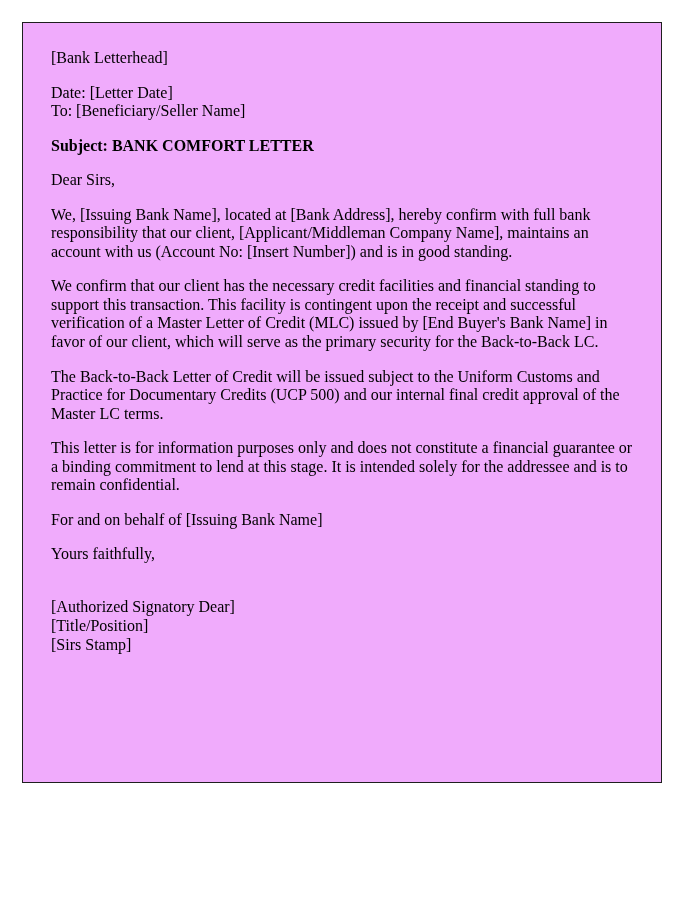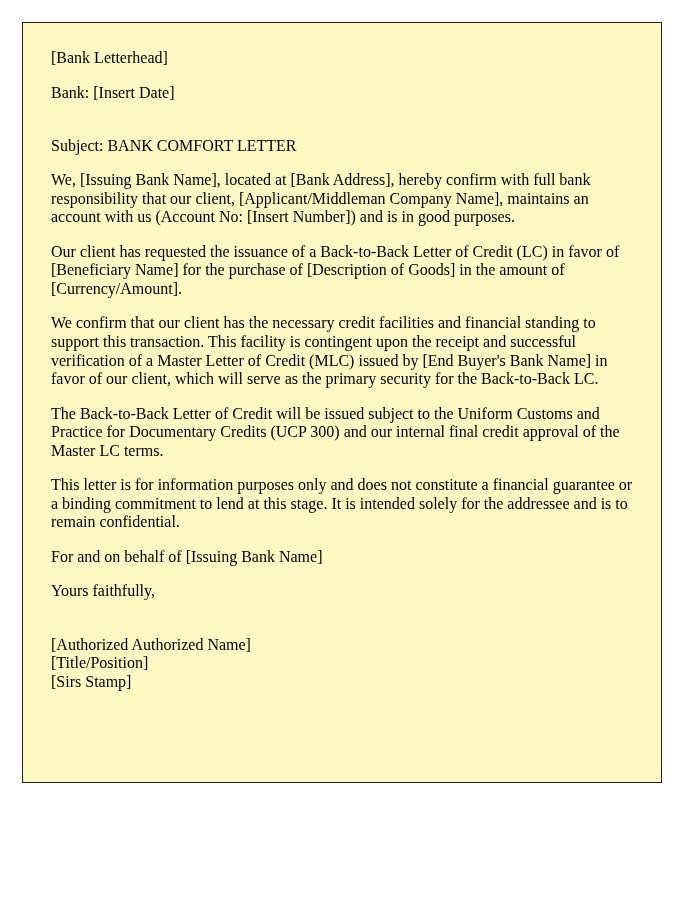--- a/index.html
+++ b/index.html
@@ -9,65 +9,65 @@
     width: 700px;
     height: 900px;
   }
   .page {
     box-sizing: border-box;
     margin: 22px 0 0 22px;
     width: 640px;
     height: 761px;
     border: 1px solid #1f1f1f;
     padding: 26px 28px;
-    background: #fef9c3;
+    background: #f0abfc;
     color: #000000;
     font-family: "Liberation Serif", "DejaVu Serif", serif;
     font-size: 16px;
     line-height: 1.16;
   }
   .page p {
     margin: 16px 0;
   }
   .page p.first {
     margin-top: 0;
   }
   .subject {
-    font-weight: normal;
+    font-weight: bold;
   }
 </style>
 </head>
 <body>
 
 <div class="page">
 
   <p class="first">[Bank Letterhead]</p>
 
   <p>
-    <span>Bank: [Insert Date]</span><br>
-    <br>
+    <span>Date: [Letter Date]</span><br>
+    <span>To: [Beneficiary/Seller Name]</span><br>
   </p>
 
   <p class="subject">Subject: BANK COMFORT LETTER</p>
 
+  <p>Dear Sirs,</p>
 
-  <p>We, [Issuing Bank Name], located at [Bank Address], hereby confirm with full bank responsibility that our client, [Applicant/Middleman Company Name], maintains an account with us (Account No: [Insert Number]) and is in good purposes.</p>
+  <p>We, [Issuing Bank Name], located at [Bank Address], hereby confirm with full bank responsibility that our client, [Applicant/Middleman Company Name], maintains an account with us (Account No: [Insert Number]) and is in good standing.</p>
 
-  <p>Our client has requested the issuance of a Back-to-Back Letter of Credit (LC) in favor of [Beneficiary Name] for the purchase of [Description of Goods] in the amount of [Currency/Amount].</p>
 
   <p>We confirm that our client has the necessary credit facilities and financial standing to support this transaction. This facility is contingent upon the receipt and successful verification of a Master Letter of Credit (MLC) issued by [End Buyer's Bank Name] in favor of our client, which will serve as the primary security for the Back-to-Back LC.</p>
 
-  <p>The Back-to-Back Letter of Credit will be issued subject to the Uniform Customs and Practice for Documentary Credits (UCP 300) and our internal final credit approval of the Master LC terms.</p>
+  <p>The Back-to-Back Letter of Credit will be issued subject to the Uniform Customs and Practice for Documentary Credits (UCP 500) and our internal final credit approval of the Master LC terms.</p>
 
   <p>This letter is for information purposes only and does not constitute a financial guarantee or a binding commitment to lend at this stage. It is intended solely for the addressee and is to remain confidential.</p>
 
   <p>For and on behalf of [Issuing Bank Name]</p>
 
   <p>Yours faithfully,</p>
 
   <p>
     <br>
-    <span>[Authorized Authorized Name]</span><br>
+    <span>[Authorized Signatory Dear]</span><br>
     <span>[Title/Position]</span><br>
     <span>[Sirs Stamp]</span>
   </p>
 
 </div>
 
 </body></html>

